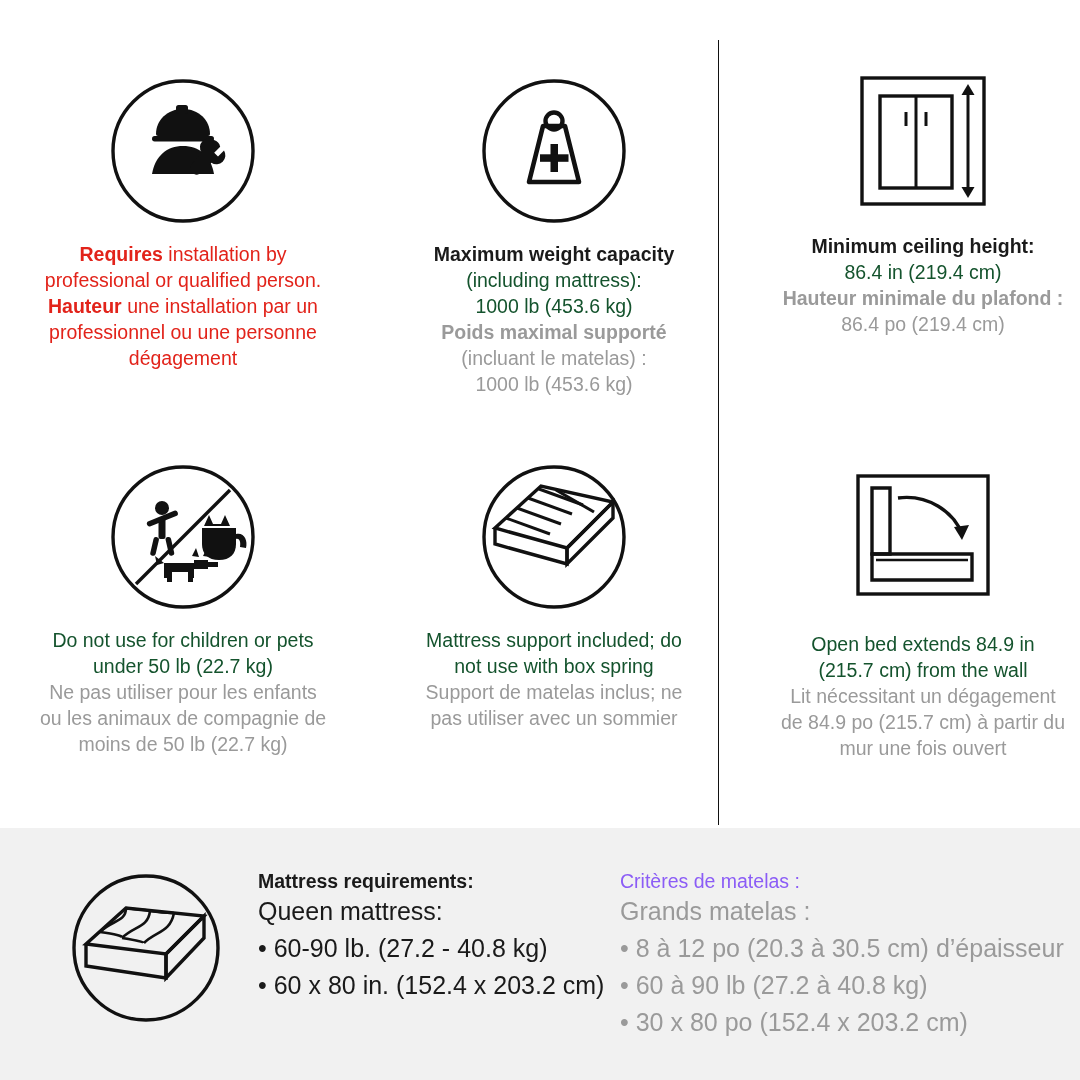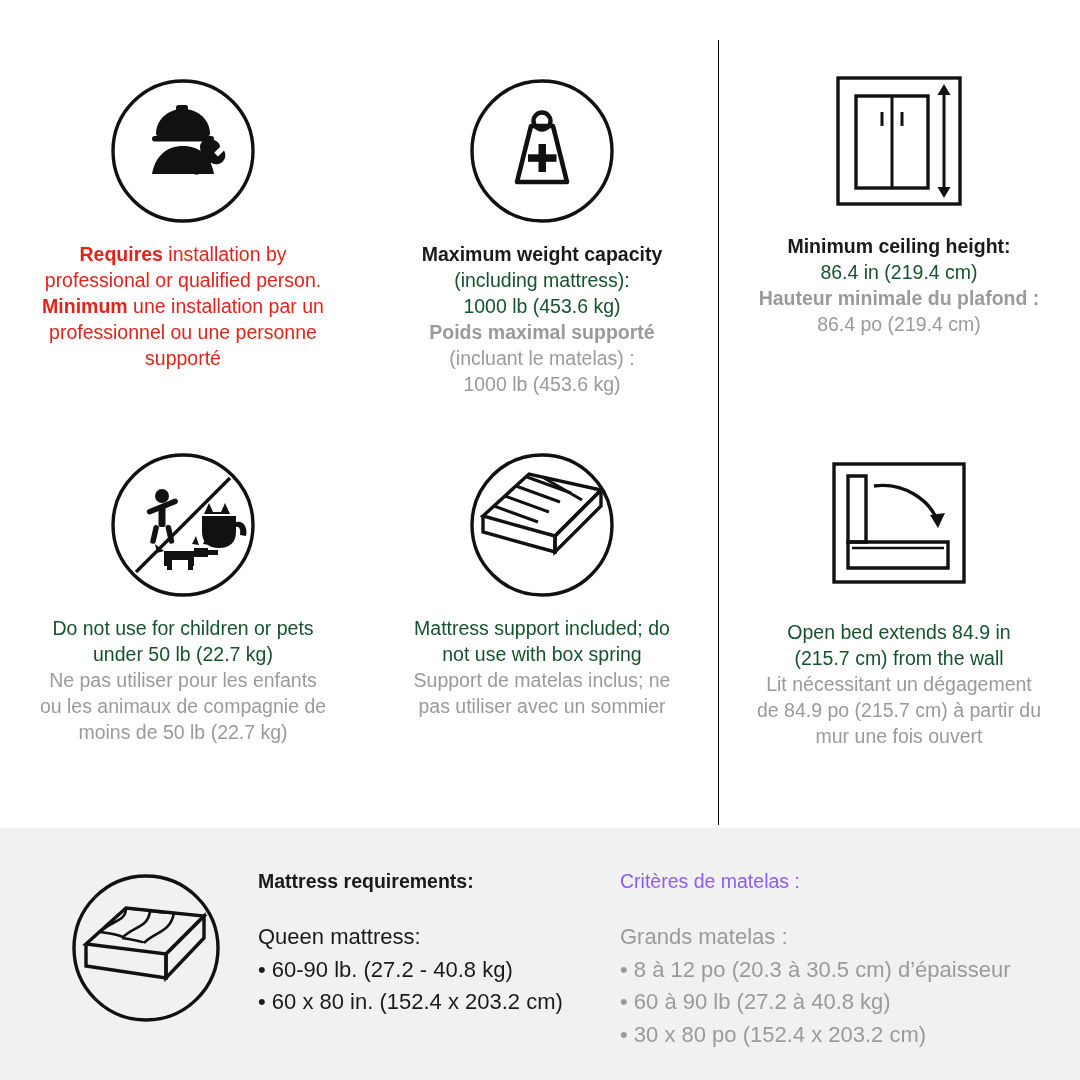--- a/index.html
+++ b/index.html
@@ -37,20 +37,21 @@
 
   .grid {
     position: absolute;
     left: 0;
     top: 0;
     width: 1080px;
     height: 884px;
     display: grid;
     grid-template-columns: 366px 352px 362px;
     grid-template-rows: 414px 414px;
+    gap: 12px;
   }
 
   .cell {
     box-sizing: border-box;
     padding: 0 18px;
     display: flex;
     flex-direction: column;
     align-items: center;
   }
 
@@ -115,23 +116,22 @@
     width: 400px;
   }
 
   .bhead {
     font-size: 19.5px;
     font-weight: bold;
   }
   .bhead.fr { color: #8b5cf6; font-weight: normal; }
 
   .blist {
-    font-size: 22px;
+    font-size: 25px;
     line-height: 1.48;
-    margin-top: 28px;
   }
   .blist.fr { color: #9a9a9a; }
   .blist .row { display: block; white-space: nowrap; }
 
   svg { display: block; }
 </style>
 </head>
 <body>
 
 <div class="info-area">
@@ -152,23 +152,23 @@
           <path d="M73 68 c-16 0 -28 10 -31 28 h62 c-3 -18 -15 -28 -31 -28 z" fill="#111"></path>
 
           <g fill="#111">
             <path d="M104 62 a9 9 0 0 0 -12.5 12.5 l-10 12 a6.2 6.2 0 0 0 8.4 8.9 l11.5 -10.6 A9 9 0 0 0 114 72.5 l-6 6 -3.8 -3.8 6 -6 a9 9 0 0 0 -6.2 -6.7 z"></path>
           </g>
         </svg>
       </span>
       <div class="txt">
         <span class="line"><span class="red-bold">Requires</span><span class="red"> installation by</span></span>
         <span class="line red">professional or qualified person.</span>
-        <span class="line"><span class="red-bold">Minimum</span><span class="red"> une installation par un</span></span>
+        <span class="line"><span class="red-bold">Hauteur</span><span class="red"> une installation par un</span></span>
         <span class="line red">professionnel ou une personne</span>
-        <span class="line red">supporté</span>
+        <span class="line red">dégagement</span>
       </div>
     </div>
 
     <div class="cell r1">
       <span class="icon-wrap">
         <svg width="146" height="146" viewBox="0 0 146 146">
           <circle cx="73" cy="73" r="70" fill="none" stroke="#111" stroke-width="3.4"></circle>
           <path d="M62 48 L48 104 h50 L84 48 z" fill="none" stroke="#111" stroke-width="4.6" stroke-linejoin="round"></path>
           <circle cx="73" cy="43" r="8.5" fill="none" stroke="#111" stroke-width="4.4"></circle>
           <rect x="69.5" y="66" width="7.5" height="28" fill="#111"></rect>

